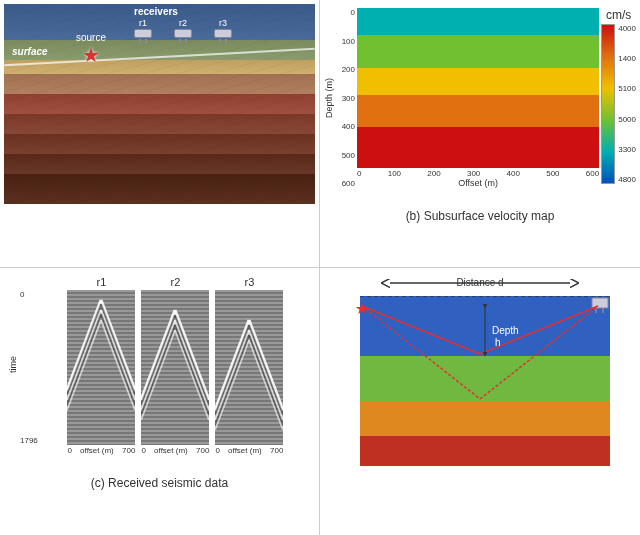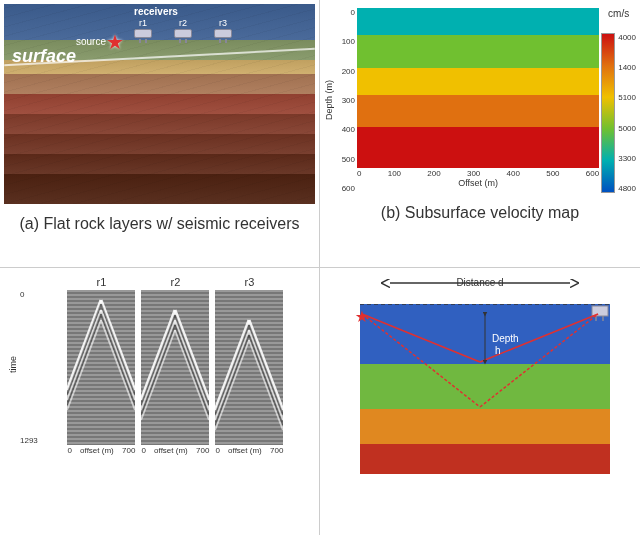--- a/index.html
+++ b/index.html
@@ -76,41 +76,41 @@
       top: 0; left: 0; right: 0;
       height: 55px;
       background: linear-gradient(180deg, #5a8ac0 0%, #6a9ad0 70%, #7aaa8a 100%);
     }
 
     .surface-label {
       position: absolute;
       top: 42px;
       left: 8px;
       color: white;
-      font-size: 18px;
+      font-size: 10px;
       font-weight: bold;
       font-style: italic;
     }
 
     .surface-line {
       position: absolute;
       top: 52px;
       left: 0; right: 0;
       height: 2px;
       background: rgba(255,255,255,0.7);
       transform: rotate(-3deg);
     }
 
     
     .source-group {
       position: absolute;
       top: 28px;
       left: 72px;
       display: flex;
-      flex-direction: row;
+      flex-direction: column;
       align-items: center;
     }
 
     .source-label {
       color: white;
       font-size: 10px;
       margin-bottom: 2px;
       white-space: nowrap;
     }
 
@@ -221,24 +221,24 @@
       display: flex;
       flex-direction: column;
       justify-content: space-between;
       height: 160px;
       font-size: 8px;
       color: #333;
       padding-left: 2px;
     }
 
     .cb-unit {
-      font-size: 10px;
+      font-size: 12px;
       color: #333;
       text-align: center;
-      margin-bottom: 14px;
+      margin-bottom: 2px;
     }
 
     
     .panel-c {
       border-right: 1px solid #ccc;
     }
 
     .seismic-traces {
       display: flex;
       gap: 8px;
@@ -275,23 +275,23 @@
       width: 68px;
       padding-top: 1px;
     }
 
     
     .panel-d {
       padding: 8px 8px 4px 8px;
     }
 
     .panel-caption {
-      font-size: 16px;
+      font-size: 12px;
       color: #333;
-      margin-top: 11px;
+      margin-top: 21px;
       text-align: left;
     }
 
     .panel-b-inner {
       display: flex;
       flex-direction: row;
       width: 100%;
       gap: 2px;
     }
 
@@ -384,21 +384,20 @@
             </div>
           </div>
         </div>
 
         <div class="source-group">
           <span class="source-label">source</span>
           <span class="star">★</span>
         </div>
       </div>
     </div>
-    <div class="panel-caption">(a) Flat rock layers w/ seismic receivers</div>
   </div>
 
   <div class="panel panel-b">
     <div class="panel-b-inner">
       <div class="plot-with-axes">
 
         <div style="display:flex;flex-direction:row;align-items:stretch;">
           <div style="writing-mode:vertical-rl;transform:rotate(180deg);font-size:9px;color:#333;text-align:center;align-self:center;margin-right:1px;">Depth (m)</div>
           <div class="y-axis-col">
             <span>0</span>
@@ -451,21 +450,21 @@
 
   <div class="panel panel-c">
     <div style="display:flex;flex-direction:row;align-items:flex-start;padding:4px 4px 0 4px;width:100%;">
 
       <div style="display:flex;flex-direction:column;justify-content:center;align-self:center;margin-right:2px;">
         <span style="writing-mode:vertical-rl;transform:rotate(180deg);font-size:9px;color:#333;">time</span>
       </div>
 
       <div style="display:flex;flex-direction:column;justify-content:space-between;font-size:8px;color:#333;height:155px;margin-right:2px;margin-top:14px;">
         <span>0</span>
-        <span>1293</span>
+        <span>1796</span>
       </div>
 
       <div class="seismic-traces" style="padding:0;gap:6px;margin-top:0;">
 
         <div class="seismic-panel">
           <span class="seismic-label">r1</span>
           <div class="seismic-image">
             <svg width="68" height="155" xmlns="http://www.w3.org/2000/svg">
 
               <rect width="68" height="155" fill="#888"></rect>
@@ -557,25 +556,26 @@
           </div>
           <div class="seismic-axes">
             <span>0</span>
             <span>offset (m)</span>
             <span>700</span>
           </div>
         </div>
 
       </div>
     </div>
+    <div class="panel-caption">(c) Received seismic data</div>
   </div>
 
   <div class="panel panel-d">
 
-    <div style="width:100%;text-align:center;font-size:10px;color:#333;display:flex;align-items:center;justify-content:center;gap:4px;margin-bottom:14px;">
+    <div style="width:100%;text-align:center;font-size:10px;color:#333;display:flex;align-items:center;justify-content:center;gap:4px;margin-bottom:6px;">
       <svg width="200" height="14" xmlns="http://www.w3.org/2000/svg">
         <line x1="10" y1="7" x2="190" y2="7" stroke="#333" stroke-width="1.5" marker-start="url(#arr-start)" marker-end="url(#arr-end)"></line>
         <defs>
           <marker id="arr-start" markerWidth="6" markerHeight="6" refX="6" refY="3" orient="auto">
             <path d="M6,0 L0,3 L6,6" fill="none" stroke="#333" stroke-width="1"></path>
           </marker>
           <marker id="arr-end" markerWidth="6" markerHeight="6" refX="0" refY="3" orient="auto">
             <path d="M0,0 L6,3 L0,6" fill="none" stroke="#333" stroke-width="1"></path>
           </marker>
         </defs>

